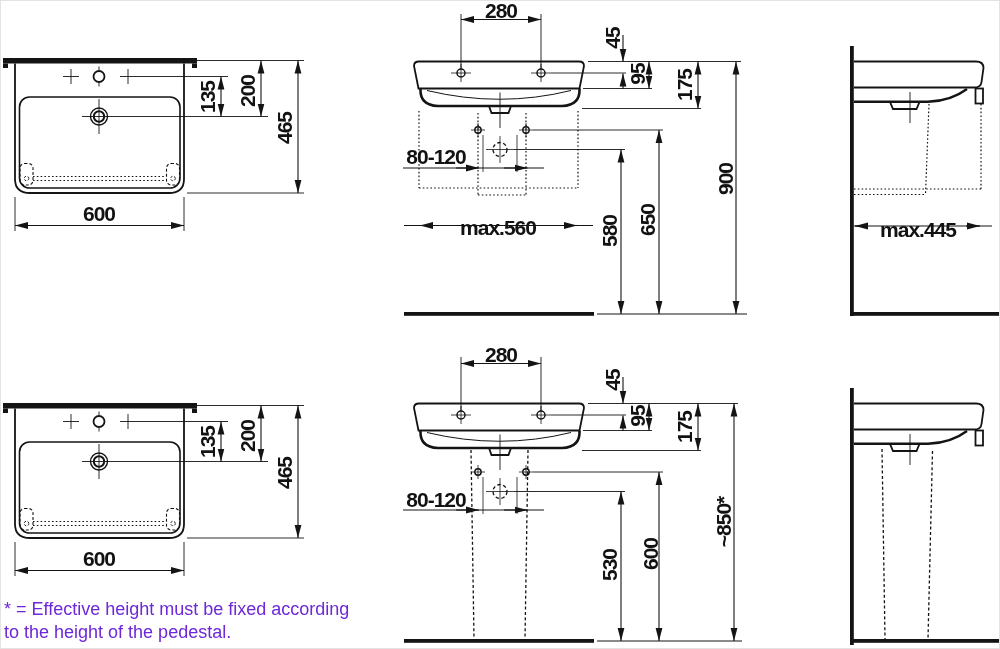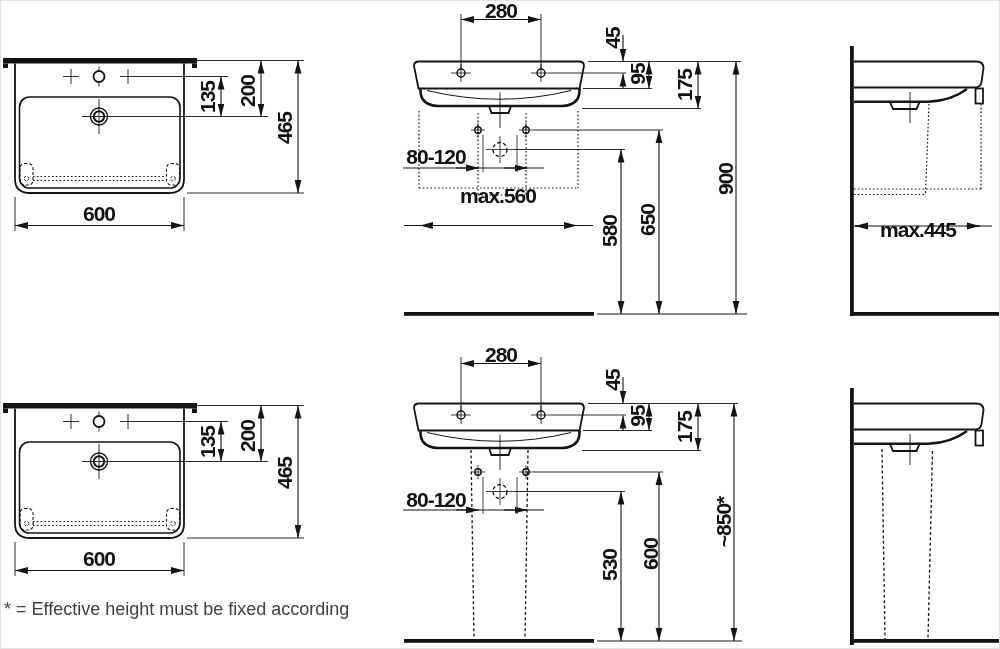--- a/index.html
+++ b/index.html
@@ -5,21 +5,21 @@
   html,body{margin:0;padding:0;background:#fff;}
   #stage{position:relative;width:1000px;height:649px;background:#fff;
          border:1px solid #e3e3e3;box-sizing:border-box;overflow:hidden;
          font-family:"Liberation Sans",sans-serif;}
   #linework{position:absolute;left:0;top:0;width:1000px;height:649px;}
   .lbl{position:absolute;transform:translate(-50%,-50%);
        font:700 21px "Liberation Sans",sans-serif;letter-spacing:-1px;
        color:#121212;white-space:nowrap;line-height:1;}
   .lbl.v{transform:translate(-50%,-50%) rotate(-90deg);}
   #footnote{position:absolute;left:3px;top:597px;
-            font:400 18px/23px "Liberation Sans",sans-serif;color:#404040;}
+            font:400 18px/23px "Liberation Sans",sans-serif;color:#6d28d9;}
 </style>
 </head>
 <body>
 
 <div id="stage">
 
 <svg id="linework" viewBox="0 0 1000 649" xmlns="http://www.w3.org/2000/svg" stroke="#141414" fill="none" stroke-linecap="butt">
   <defs>
     <marker id="arw" markerUnits="userSpaceOnUse" markerWidth="13" markerHeight="8" viewBox="0 -4 13 8" refX="13" refY="0" orient="auto-start-reverse">
       <path d="M13,0 L0,-3.4 L0,3.4 Z" fill="#141414" stroke="none"></path>
@@ -235,21 +235,21 @@
 <div class="lbl" style="left:98px;top:212px">600</div>
 <div class="lbl v" style="left:206px;top:96px">135</div>
 <div class="lbl v" style="left:246px;top:90px">200</div>
 <div class="lbl v" style="left:283px;top:127px">465</div>
 
 <div class="lbl" style="left:500px;top:9px">280</div>
 <div class="lbl v" style="left:611px;top:37px">45</div>
 <div class="lbl v" style="left:636px;top:73px">95</div>
 <div class="lbl v" style="left:683px;top:84px">175</div>
 <div class="lbl" style="left:435px;top:155px">80-120</div>
-<div class="lbl" style="left:497px;top:194px">max.560</div>
+<div class="lbl" style="left:497px;top:226px">max.560</div>
 <div class="lbl v" style="left:608px;top:230px">580</div>
 <div class="lbl v" style="left:646px;top:219px">650</div>
 <div class="lbl v" style="left:724px;top:178px">900</div>
 
 <div class="lbl" style="left:917px;top:228px">max.445</div>
 
 <div class="lbl" style="left:98px;top:557px">600</div>
 <div class="lbl v" style="left:206px;top:441px">135</div>
 <div class="lbl v" style="left:246px;top:435px">200</div>
 <div class="lbl v" style="left:283px;top:472px">465</div>
@@ -258,15 +258,16 @@
 <div class="lbl v" style="left:611px;top:379px">45</div>
 <div class="lbl v" style="left:636px;top:415px">95</div>
 <div class="lbl v" style="left:683px;top:426px">175</div>
 <div class="lbl" style="left:435px;top:498px">80-120</div>
 <div class="lbl v" style="left:608px;top:564px">530</div>
 <div class="lbl v" style="left:649px;top:553px">600</div>
 <div class="lbl v" style="left:722px;top:521px">~850*</div>
 
 <div id="footnote">
   <div>* = Effective height must be fixed according</div>
+  <div>to the height of the pedestal.</div>
 </div>
 
 </div>
 
 </body></html>

